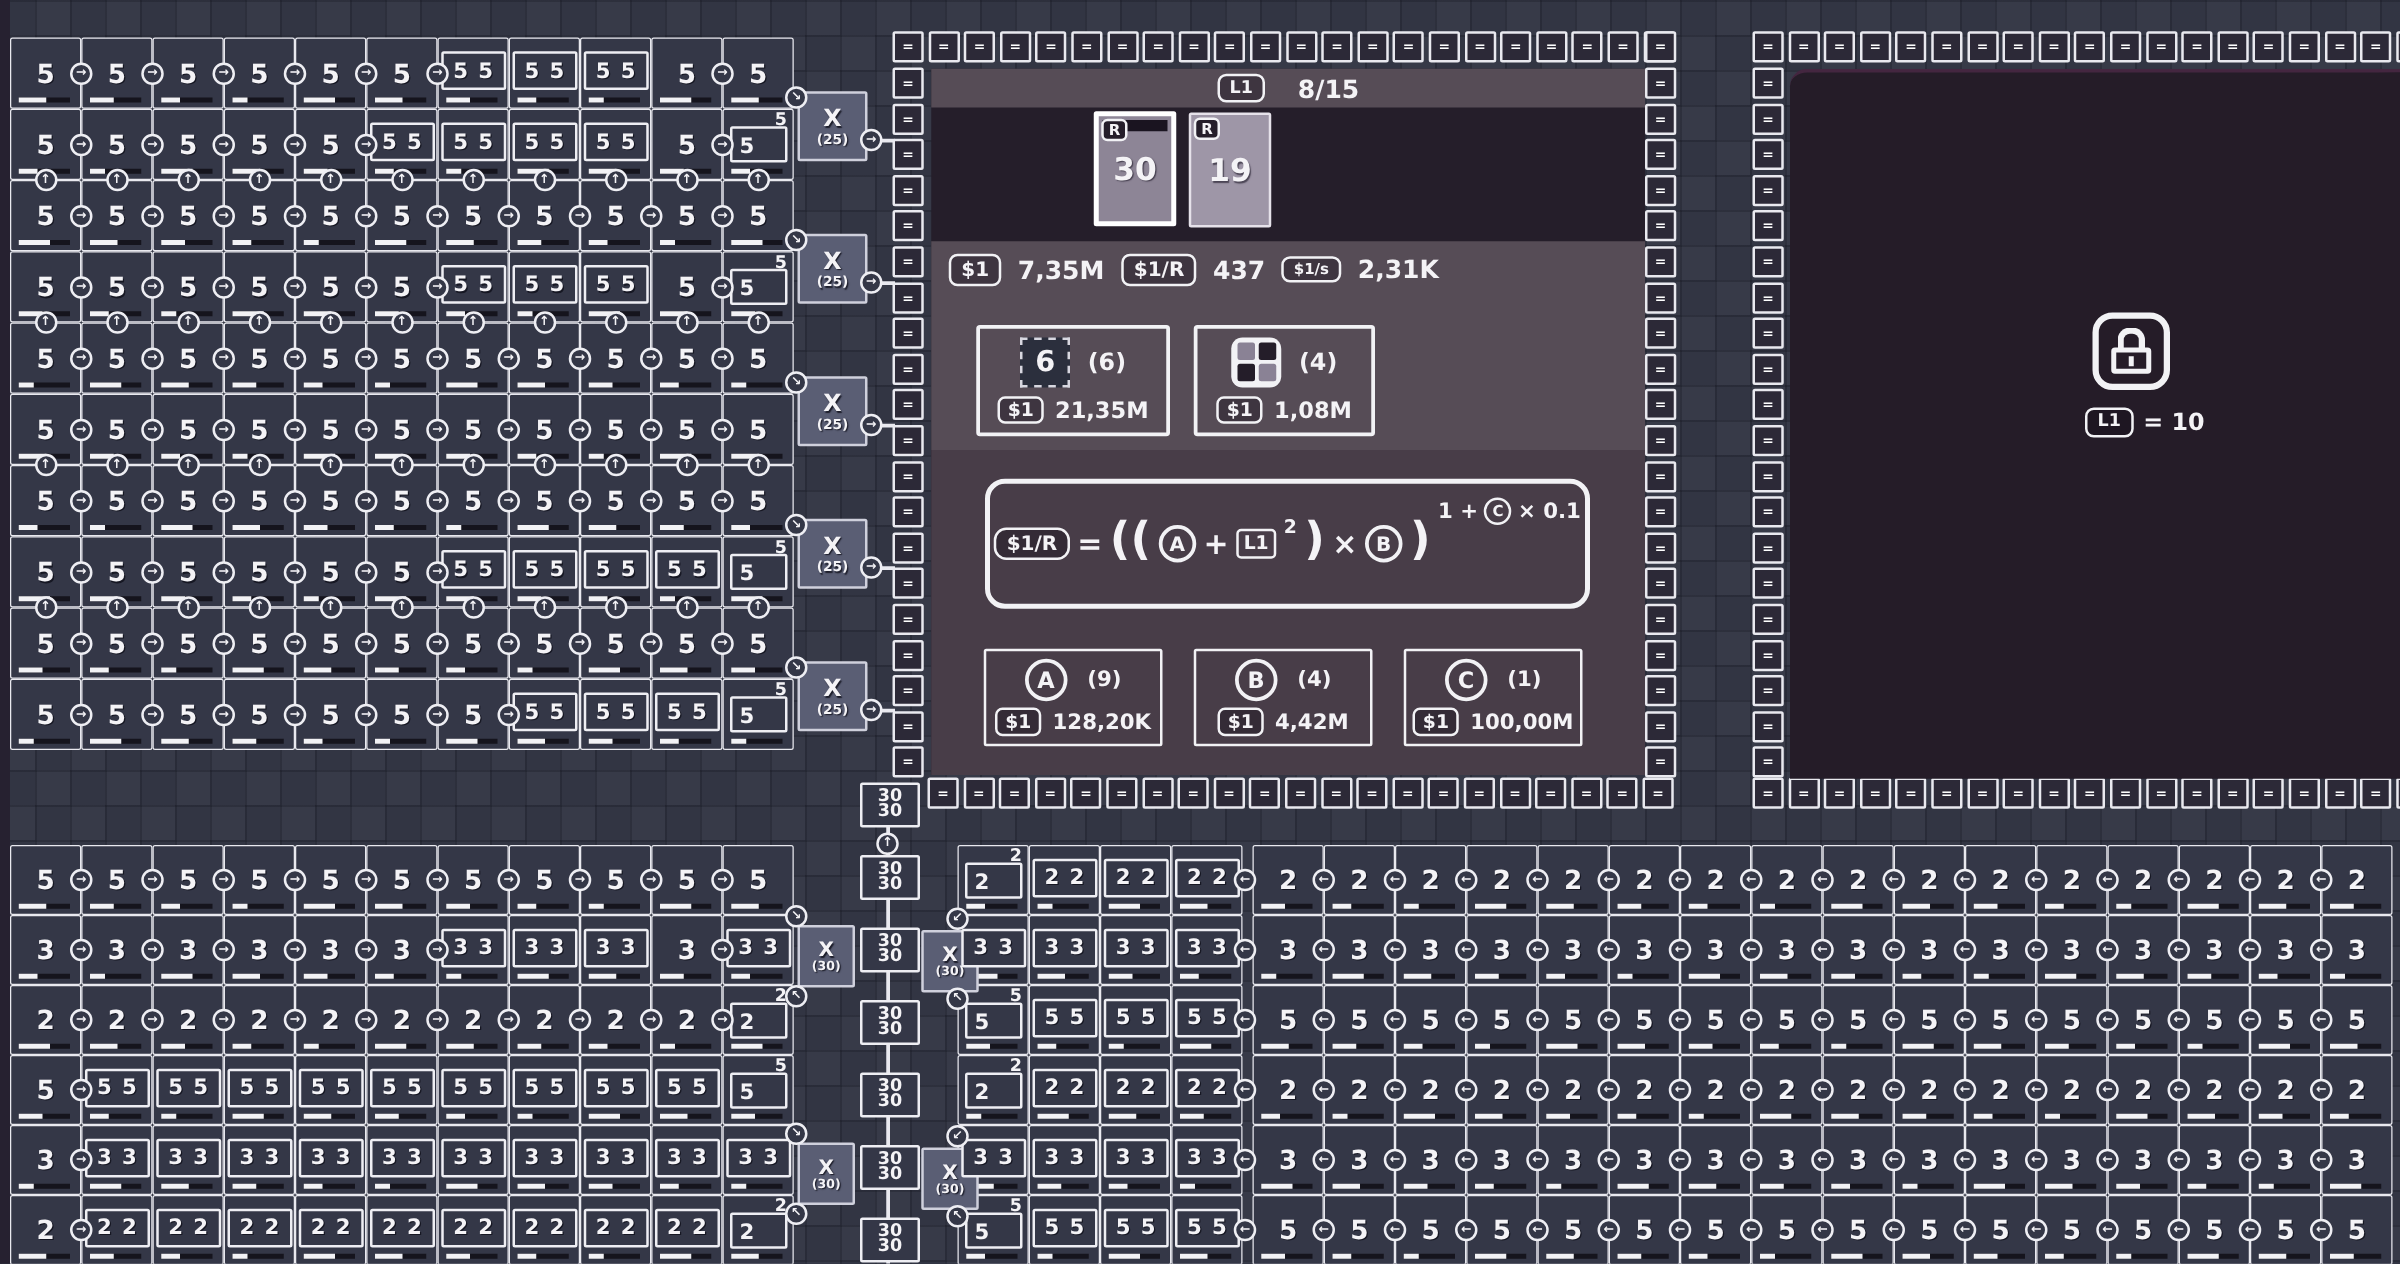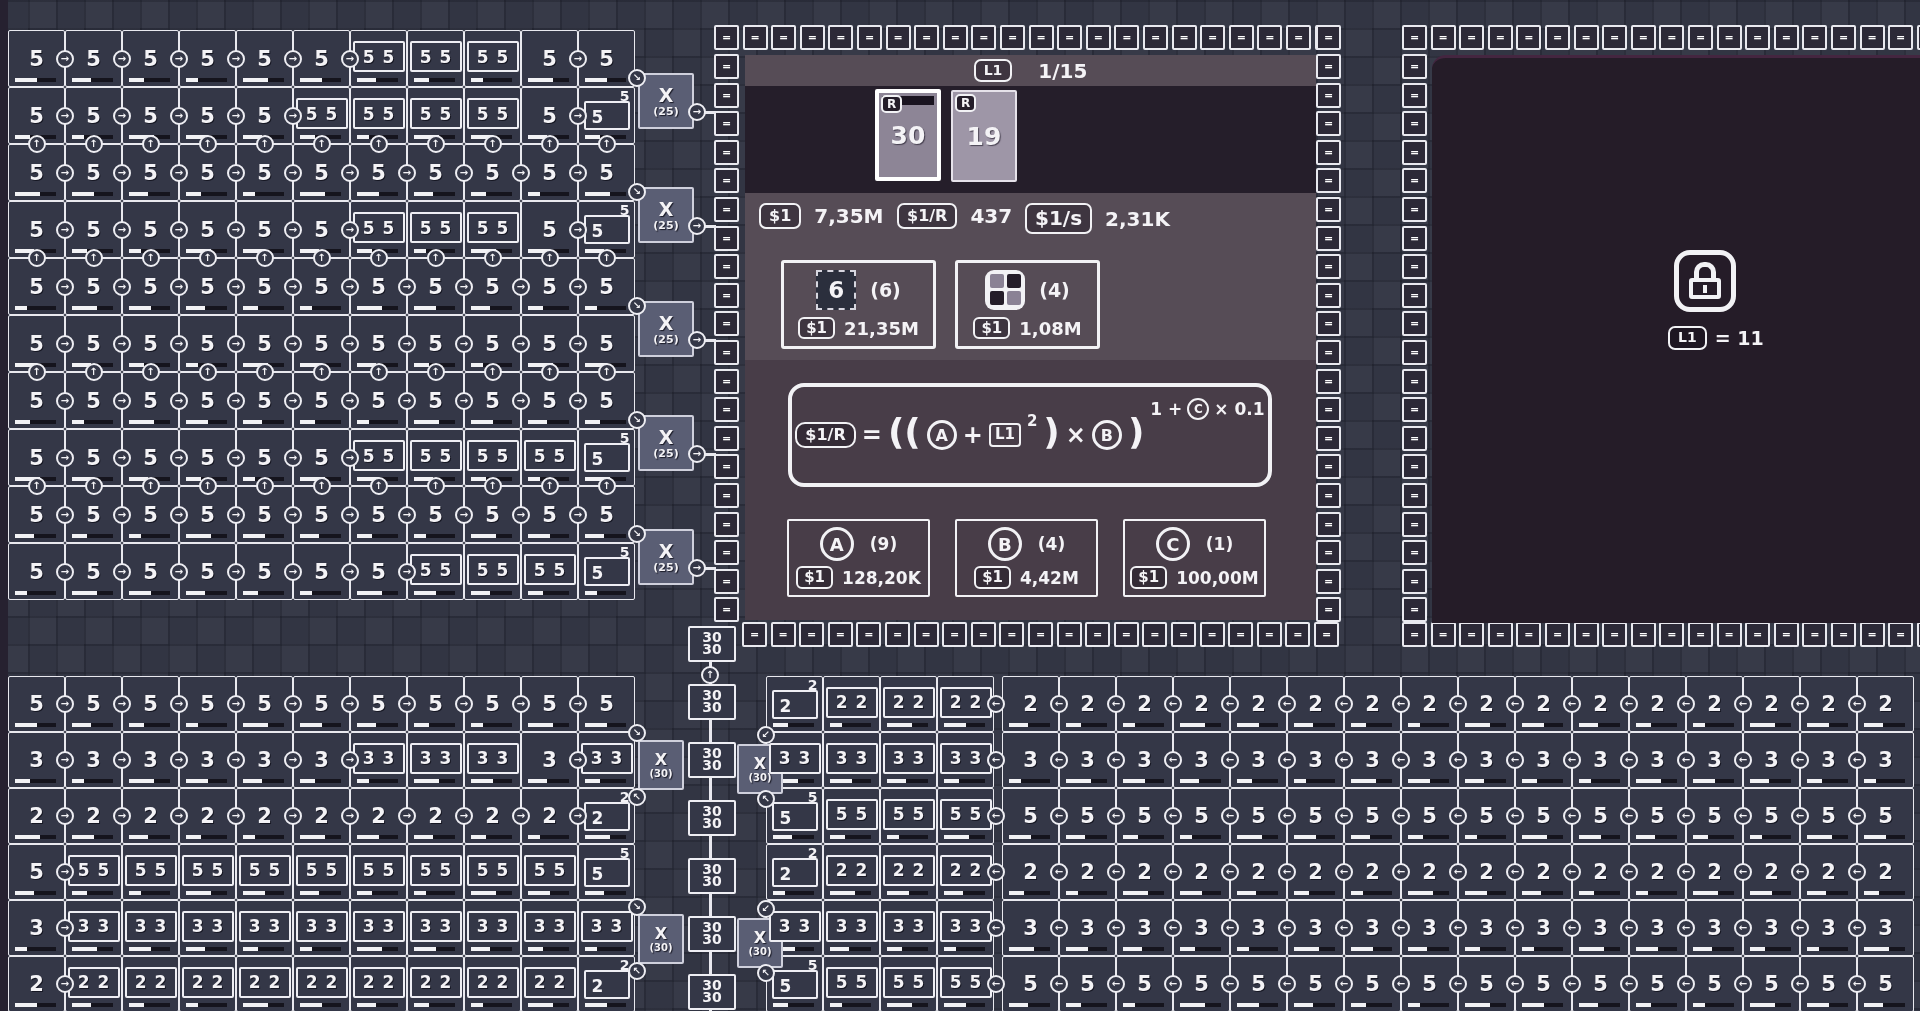--- a/index.html
+++ b/index.html
@@ -2353,21 +2353,21 @@
     <div class="conn" style="left:628px;top:898px;">↘</div>
     <div class="conn" style="left:628px;top:962px;">↖</div>
     <div class="conn" style="left:757px;top:900px;">↙</div>
     <div class="conn" style="left:757px;top:964px;">↖</div>
   </div>
 
 <div class="abs panel-int" style="left:745px;top:55px;width:571px;height:565px;">
 
   <div class="hbar" style="position:absolute;left:0;top:0;right:0;height:31px;">
     <span class="chip" style="font-size:14px;">L1</span>
-    <span class="bold" style="font-size:20px;">1/15</span>
+    <span class="bold" style="font-size:20px;">8/15</span>
   </div>
 
   <div class="slot" style="left:130px;top:34px;background:#8d8596;border:4px solid #ffffff;">
     <span class="dep"></span>
     <span class="rchip">R</span>
     <span class="val">30</span>
   </div>
   <div class="slot" style="left:206px;top:35px;background:#9e96a7;border:2.5px solid #e6e2ea;">
     <span class="rchip">R</span>
     <span class="val">19</span>
@@ -2377,21 +2377,21 @@
 
   <div class="statgrp" style="left:14px;top:148px;">
     <span class="chip" style="font-size:16px;">$1</span>
     <span>7,35M</span>
   </div>
   <div class="statgrp" style="left:152px;top:148px;">
     <span class="chip" style="font-size:16px;">$1/R</span>
     <span>437</span>
   </div>
   <div class="statgrp" style="left:280px;top:148px;">
-    <span class="chip" style="font-size:20px;">$1/s</span>
+    <span class="chip" style="font-size:12px;">$1/s</span>
     <span>2,31K</span>
   </div>
 
   <div class="shopbtn" style="left:36px;top:205px;width:155px;height:89px;">
     <div class="shoptop">
       <span class="sixtile">6</span>
       <span>(6)</span>
     </div>
     <div class="shopprice">
       <span class="chip small">$1</span>
@@ -2469,15 +2469,15 @@
 
 <div class="abs" style="left:1432px;top:55px;width:488px;height:565px;background:#251c28;border-top:3px solid #442640;border-radius:14px 0 0 0;">
   <div class="lockframe" style="left:242px;top:192px;">
     <div class="shackle"></div>
     <div class="lockbody">
         <span class="keyhole"></span>
       </div>
   </div>
   <div class="lockreq" style="left:236px;top:268px;">
     <span class="chip" style="font-size:14px;">L1</span>
-    <span>= 11</span>
+    <span>= 10</span>
   </div>
 </div>
 
 </body></html>

